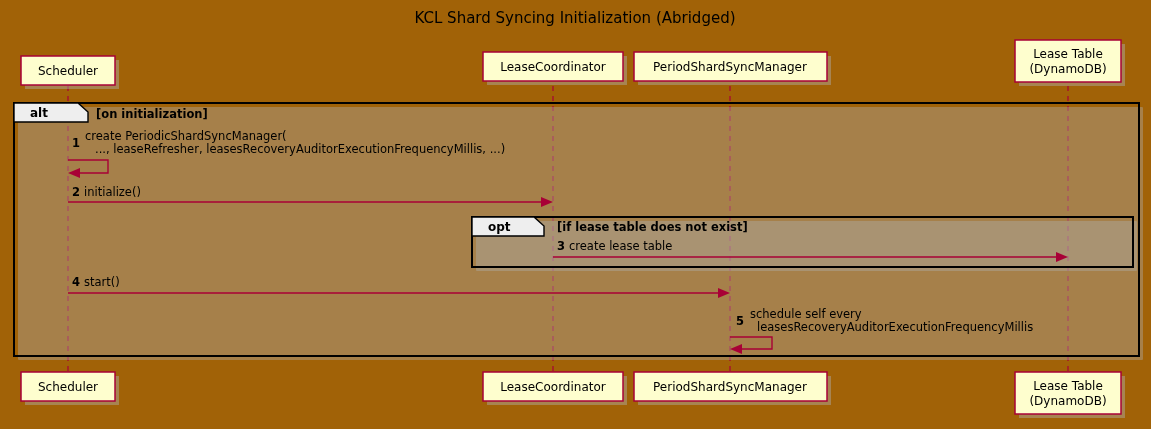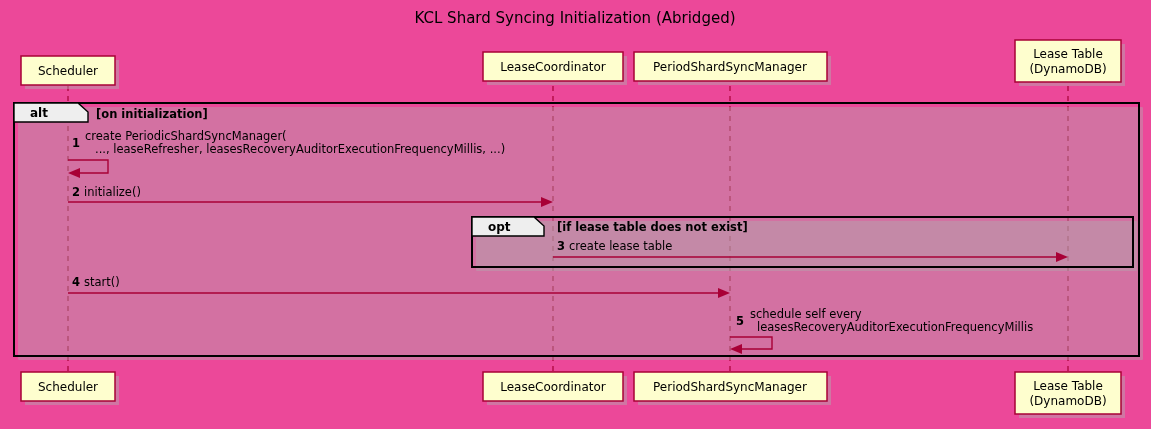--- a/index.html
+++ b/index.html
@@ -8,21 +8,21 @@
     background: #ffffff;
   }
   body {
     font-family: "DejaVu Sans", sans-serif;
   }
   #diagram-root {
     position: relative;
     width: 1151px;
     height: 429px;
     overflow: hidden;
-    background: #ec4899;
+    background: #a16207;
   }
   #diagram-svg {
     position: absolute;
     left: 0;
     top: 0;
   }
   .diagram-title {
     font-size: 15px;
     fill: #000000;
     font-family: "DejaVu Sans", sans-serif;

